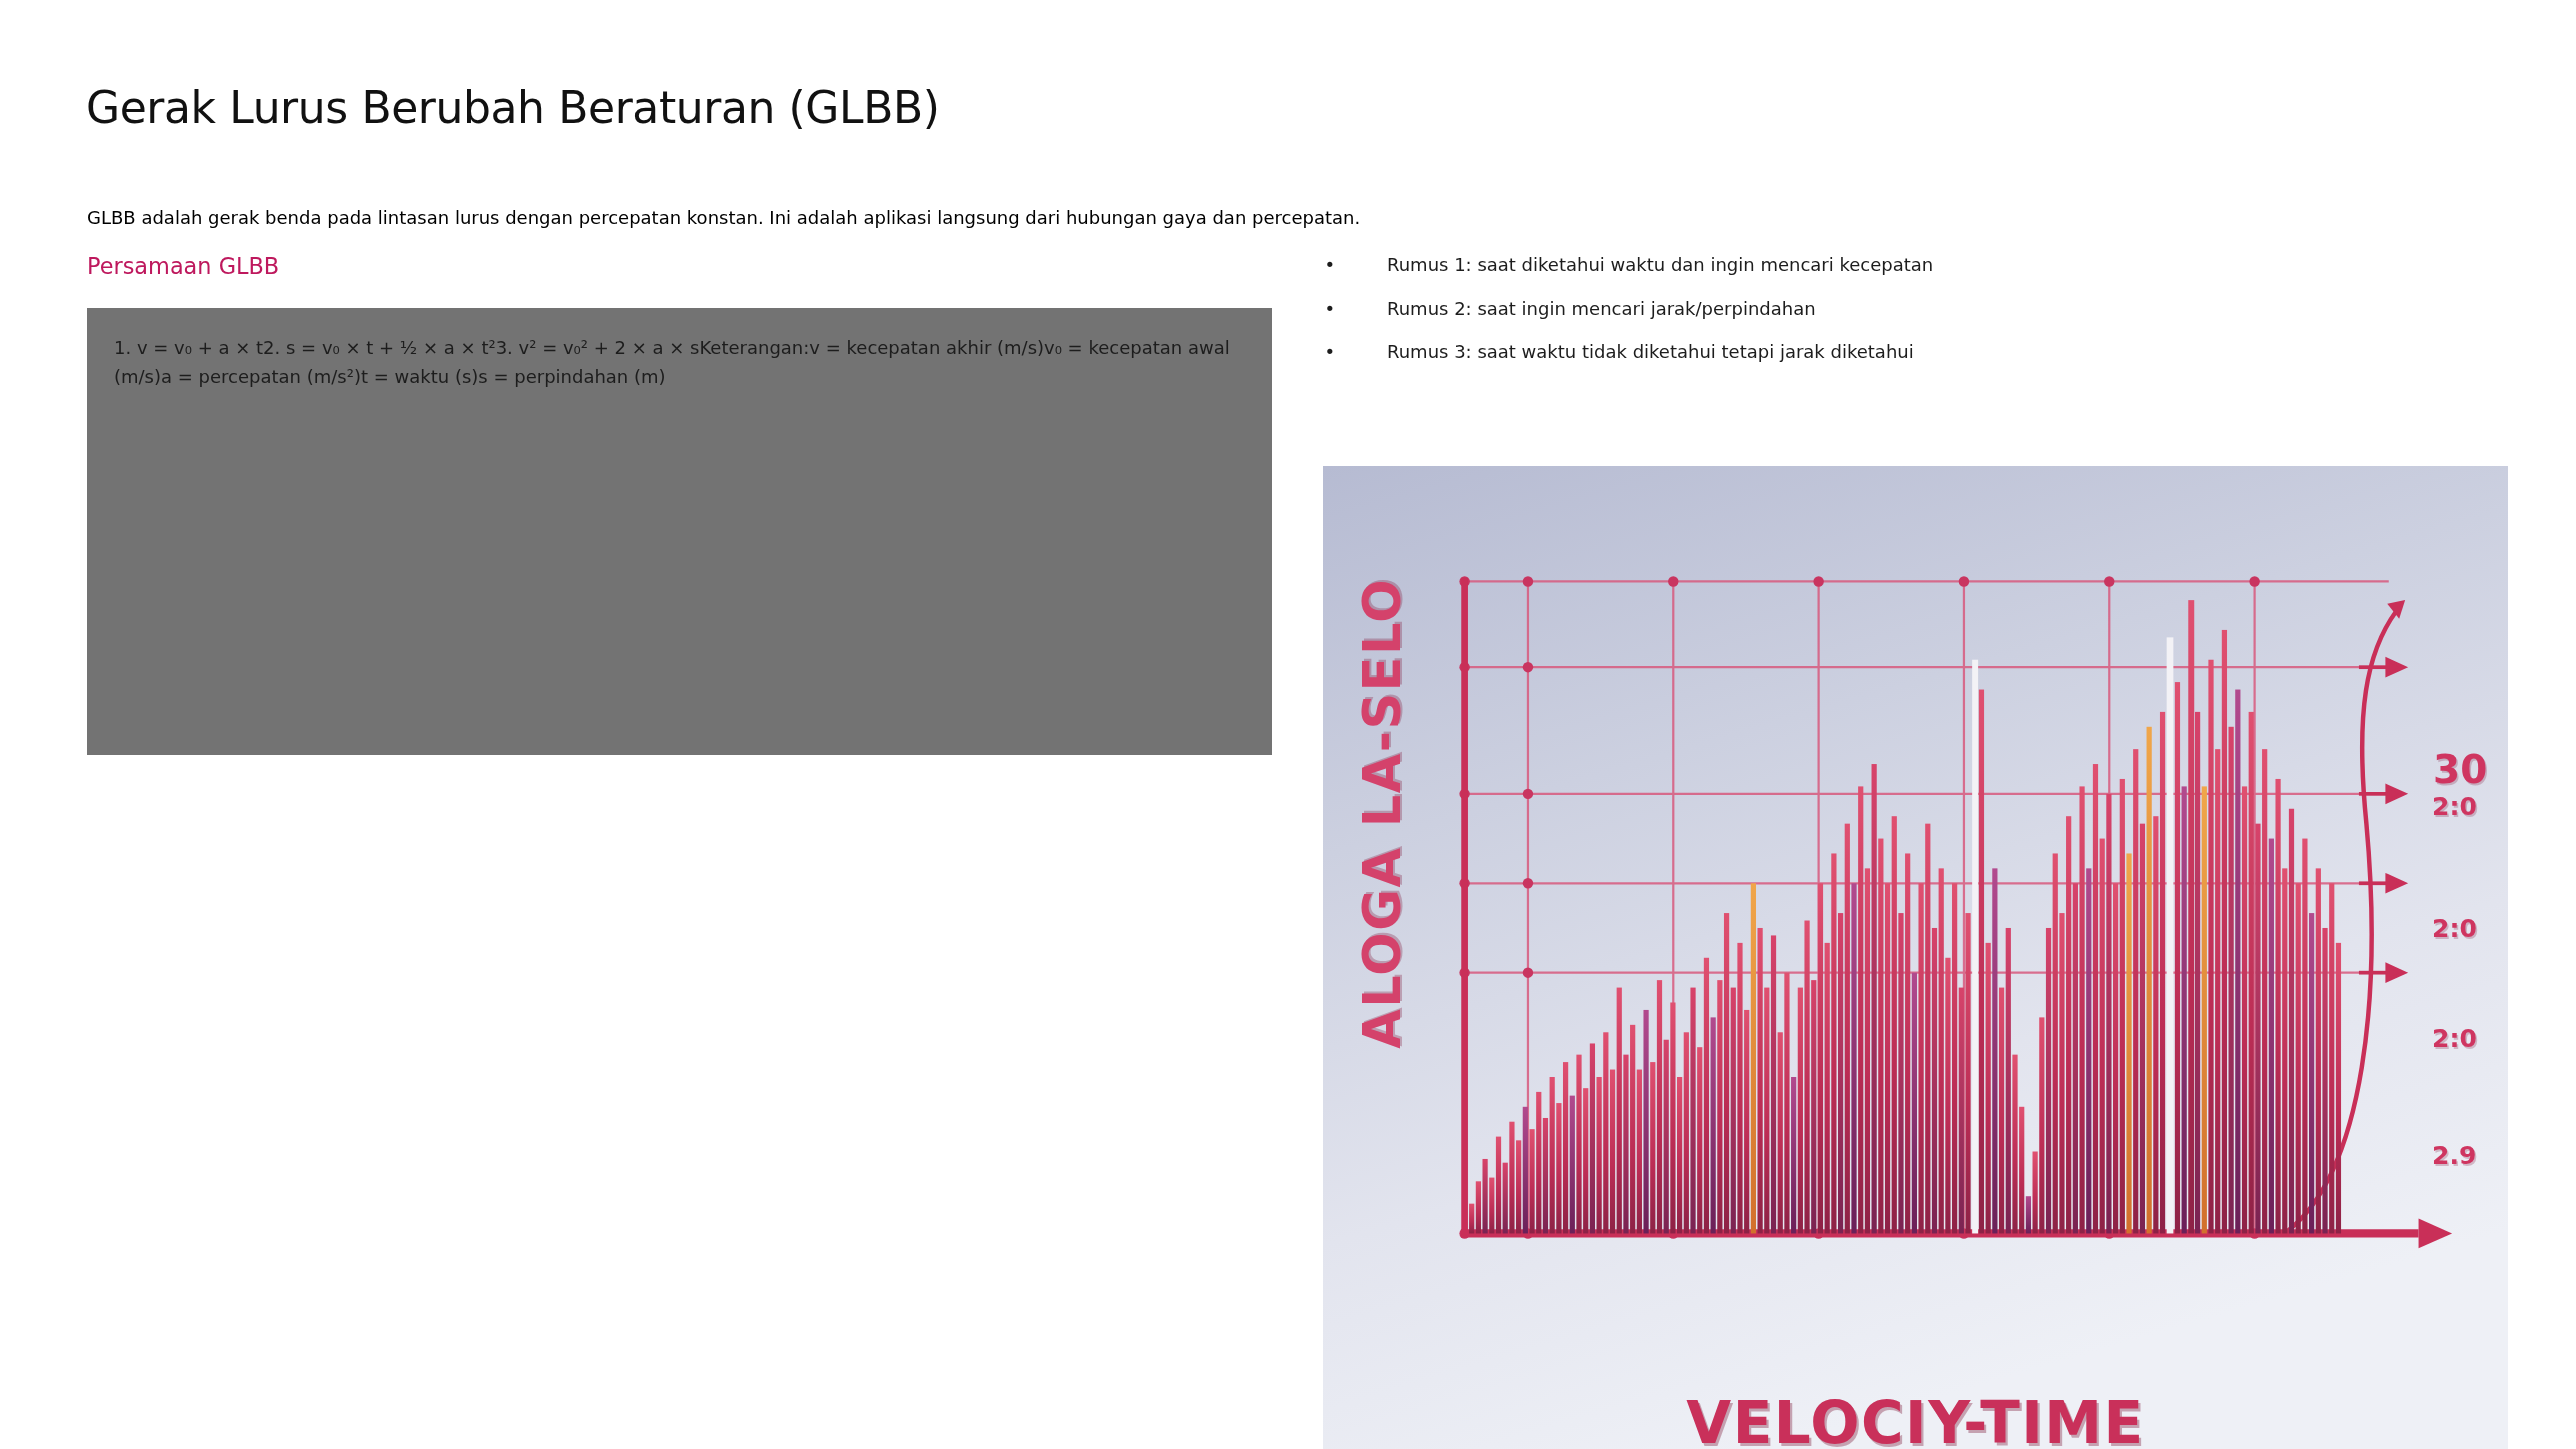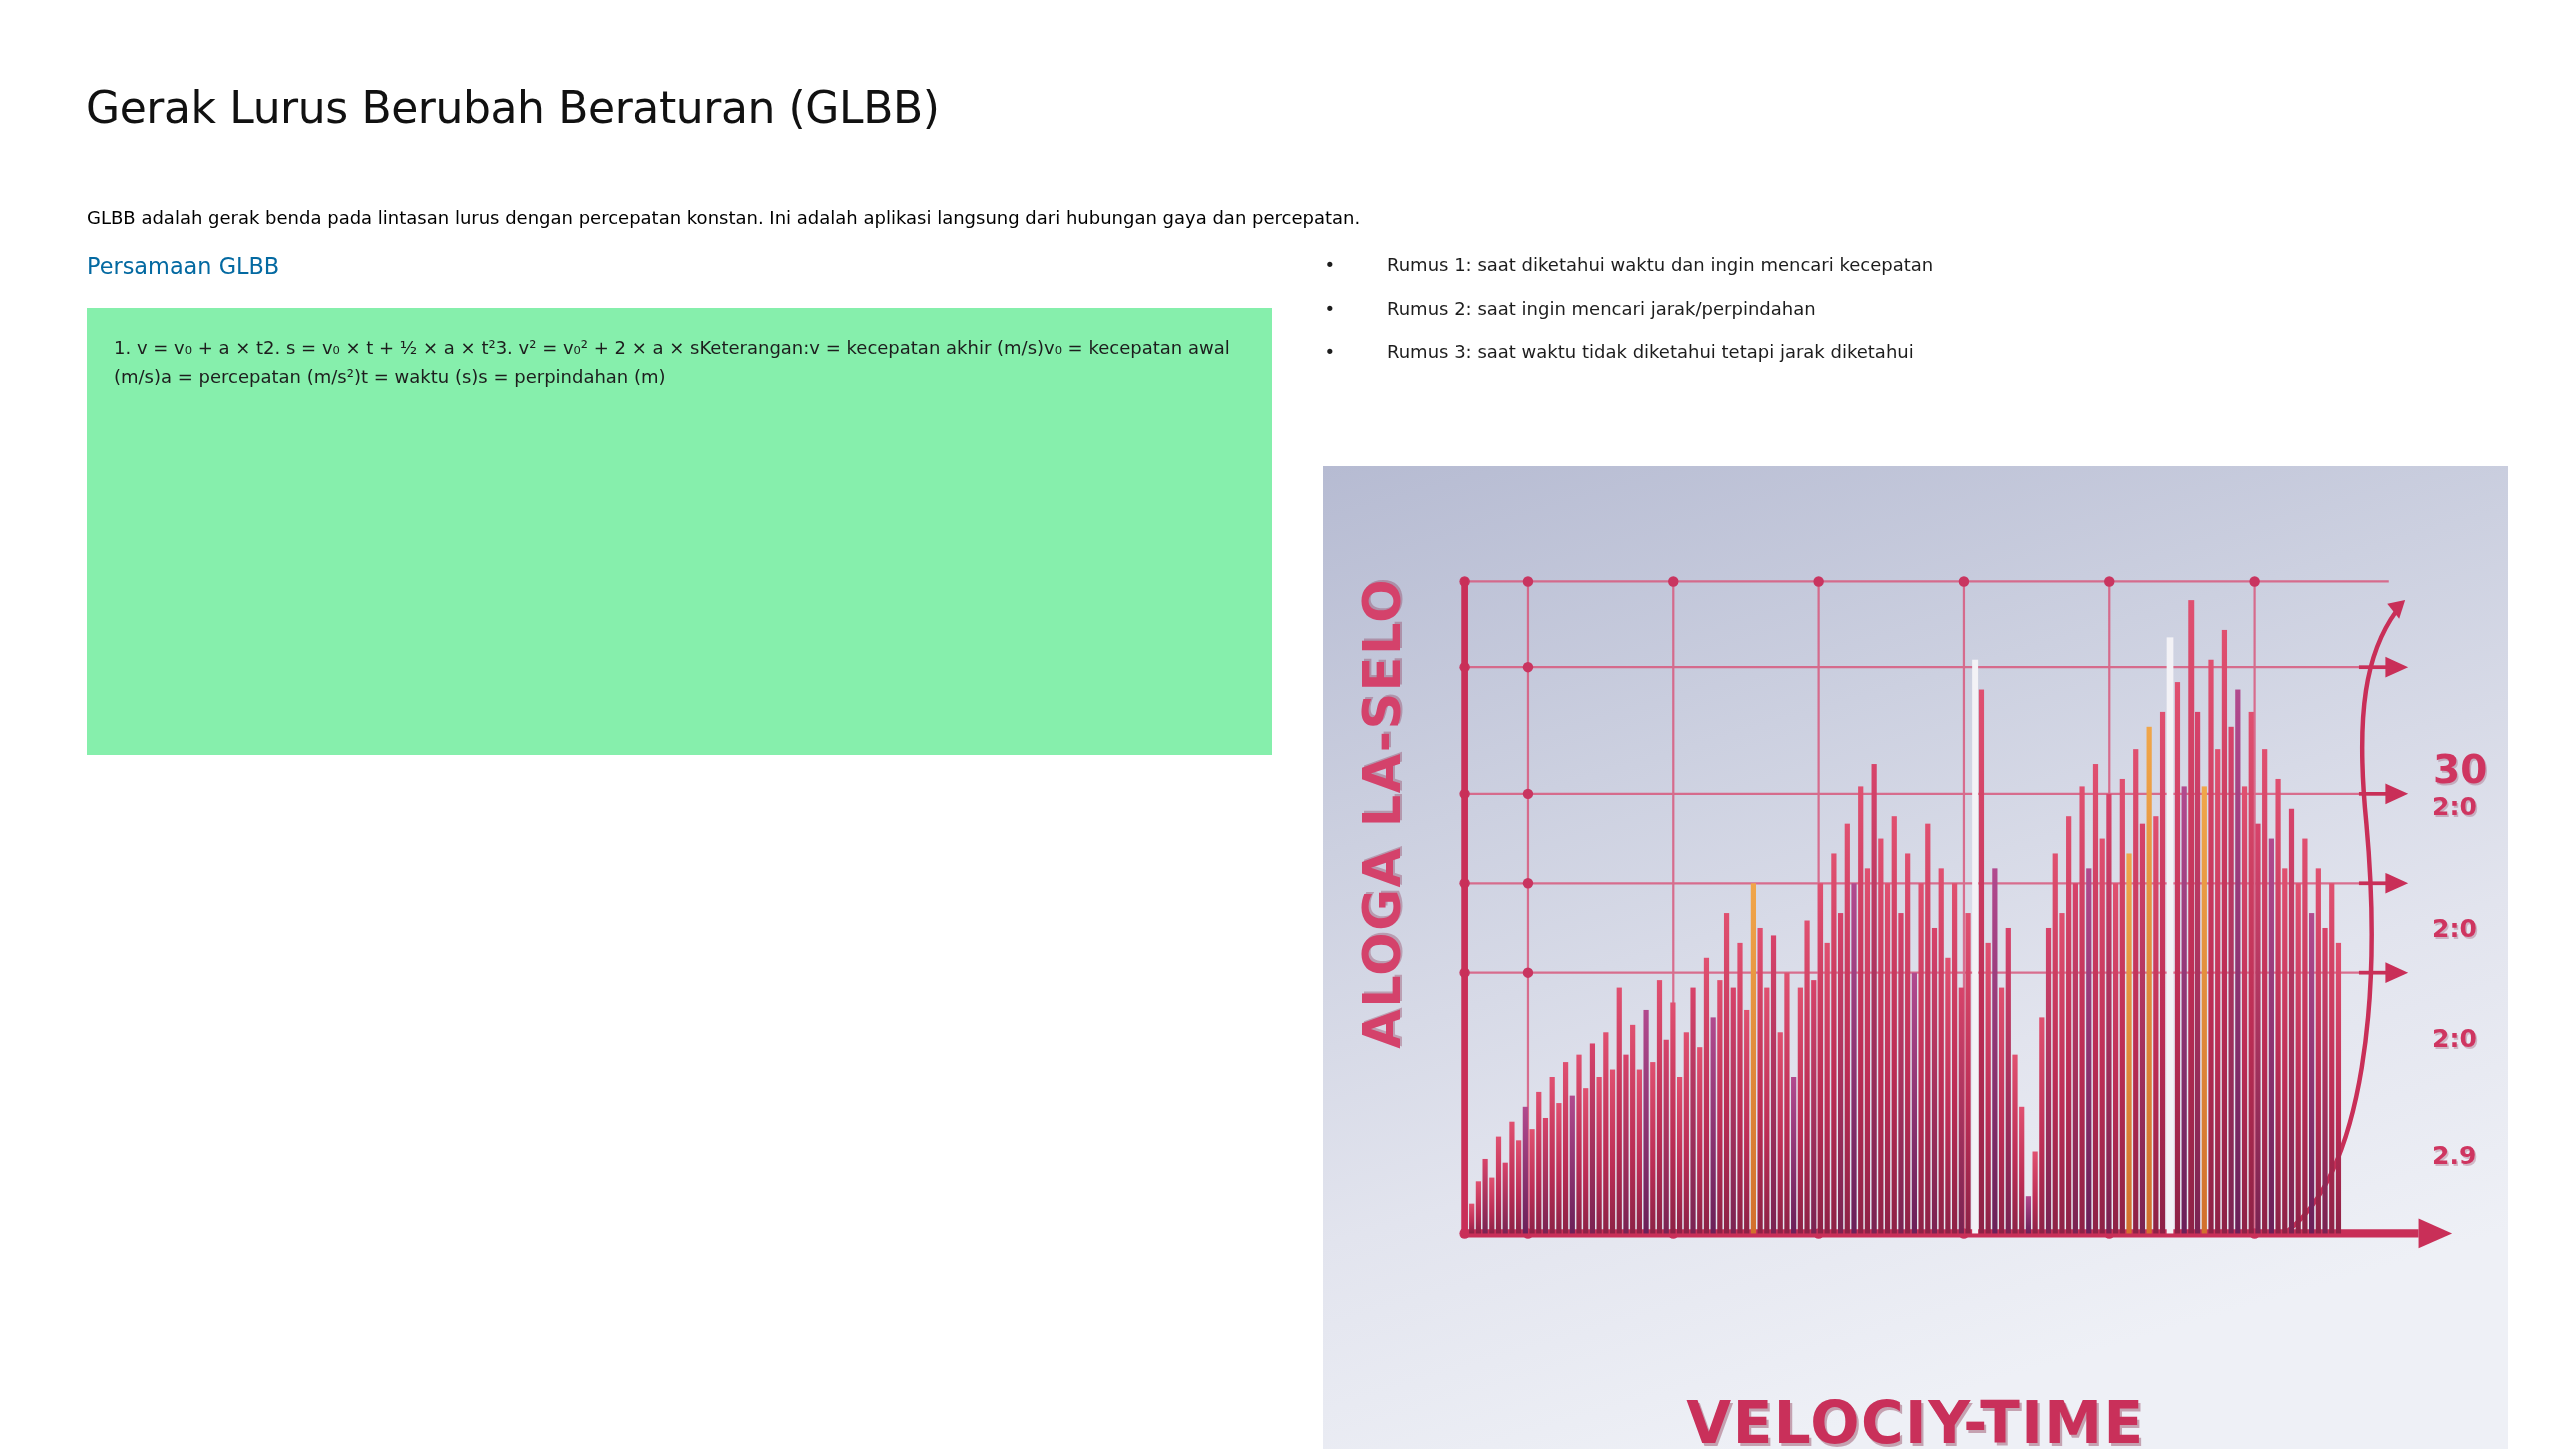--- a/index.html
+++ b/index.html
@@ -49,26 +49,26 @@
   }
   .col-right {
     position: absolute;
     left: 1323px;
     top: 253px;
     width: 1185px;
   }
   .section-heading {
     font-size: 22.4px;
     font-weight: 400;
-    color: #0369a1;
+    color: #be185d;
     margin: 0 0 28px 0;
     line-height: 1.2;
   }
   .formula-box {
-    background: #86efac;
+    background: #737373;
     width: 1185px;
     height: 447px;
     box-sizing: border-box;
     padding: 25px 27px;
   }
   .formula-text {
     font-size: 18px;
     line-height: 1.62;
     color: #1d1d1d;
   }

